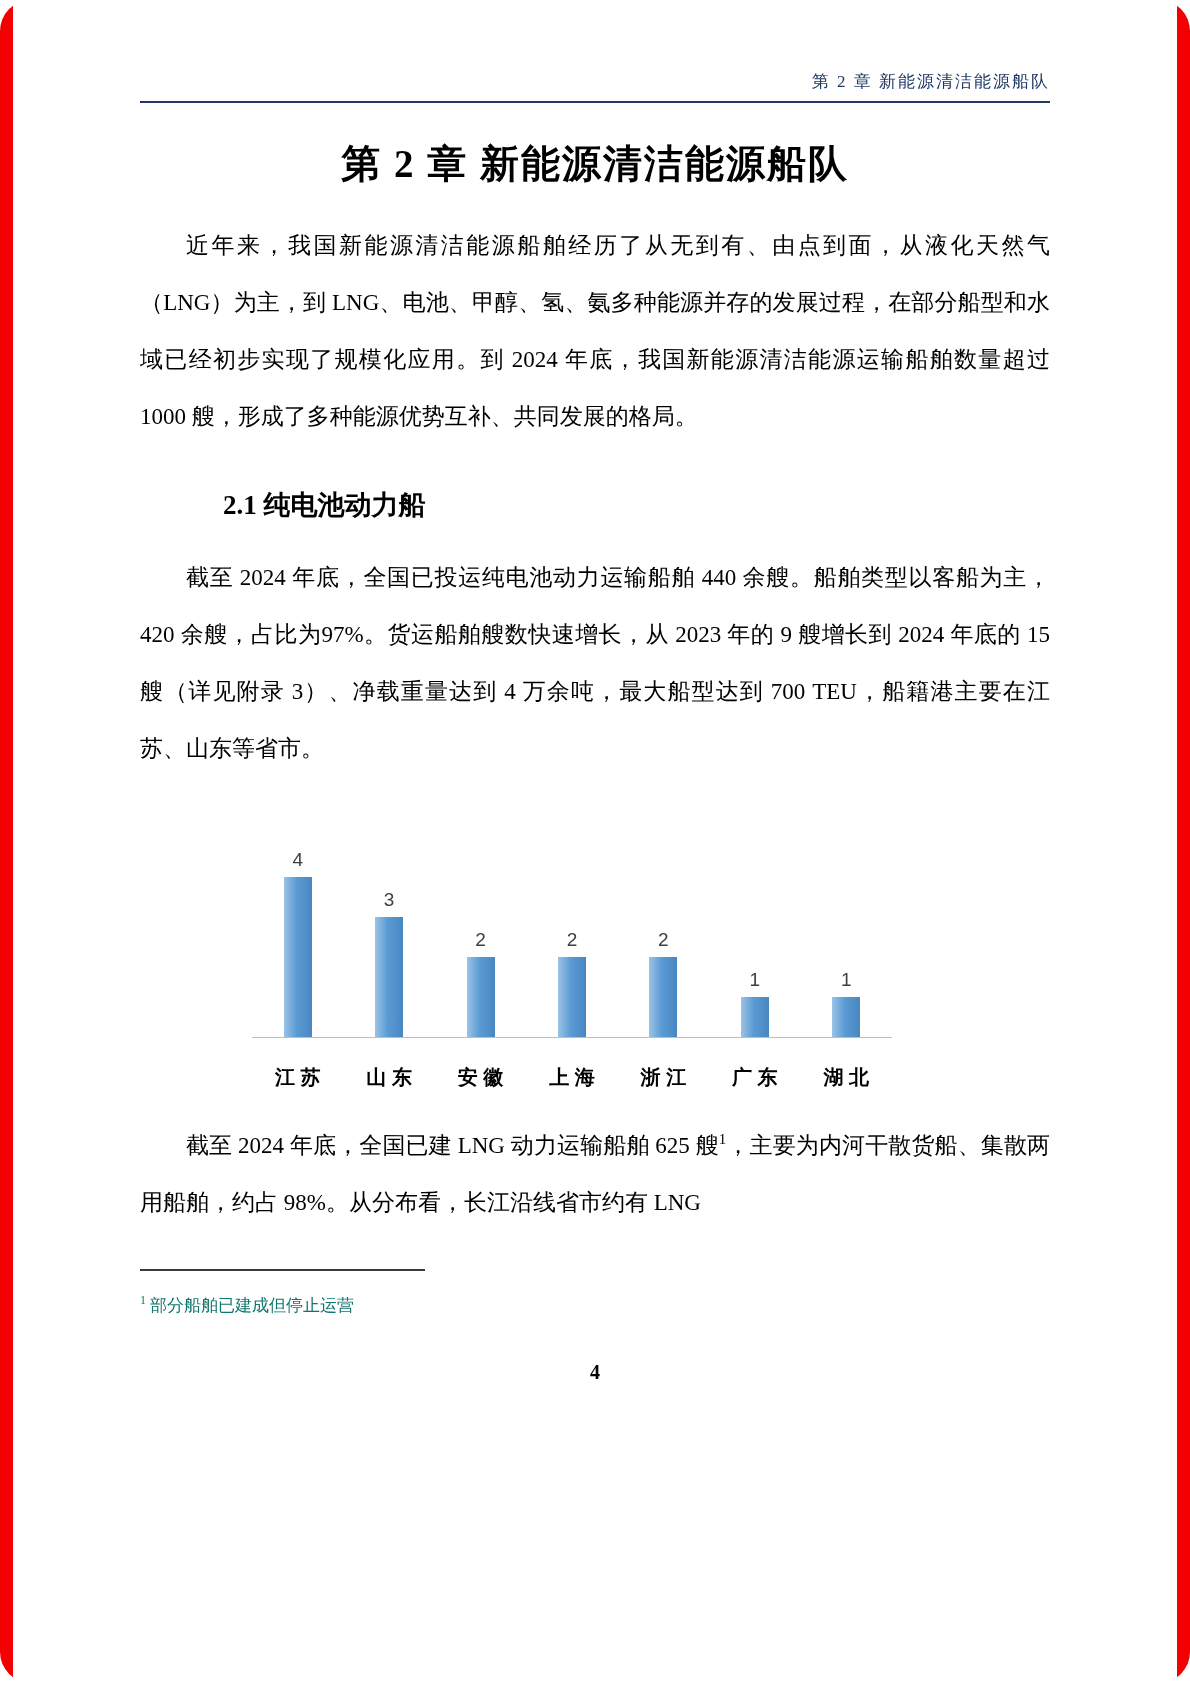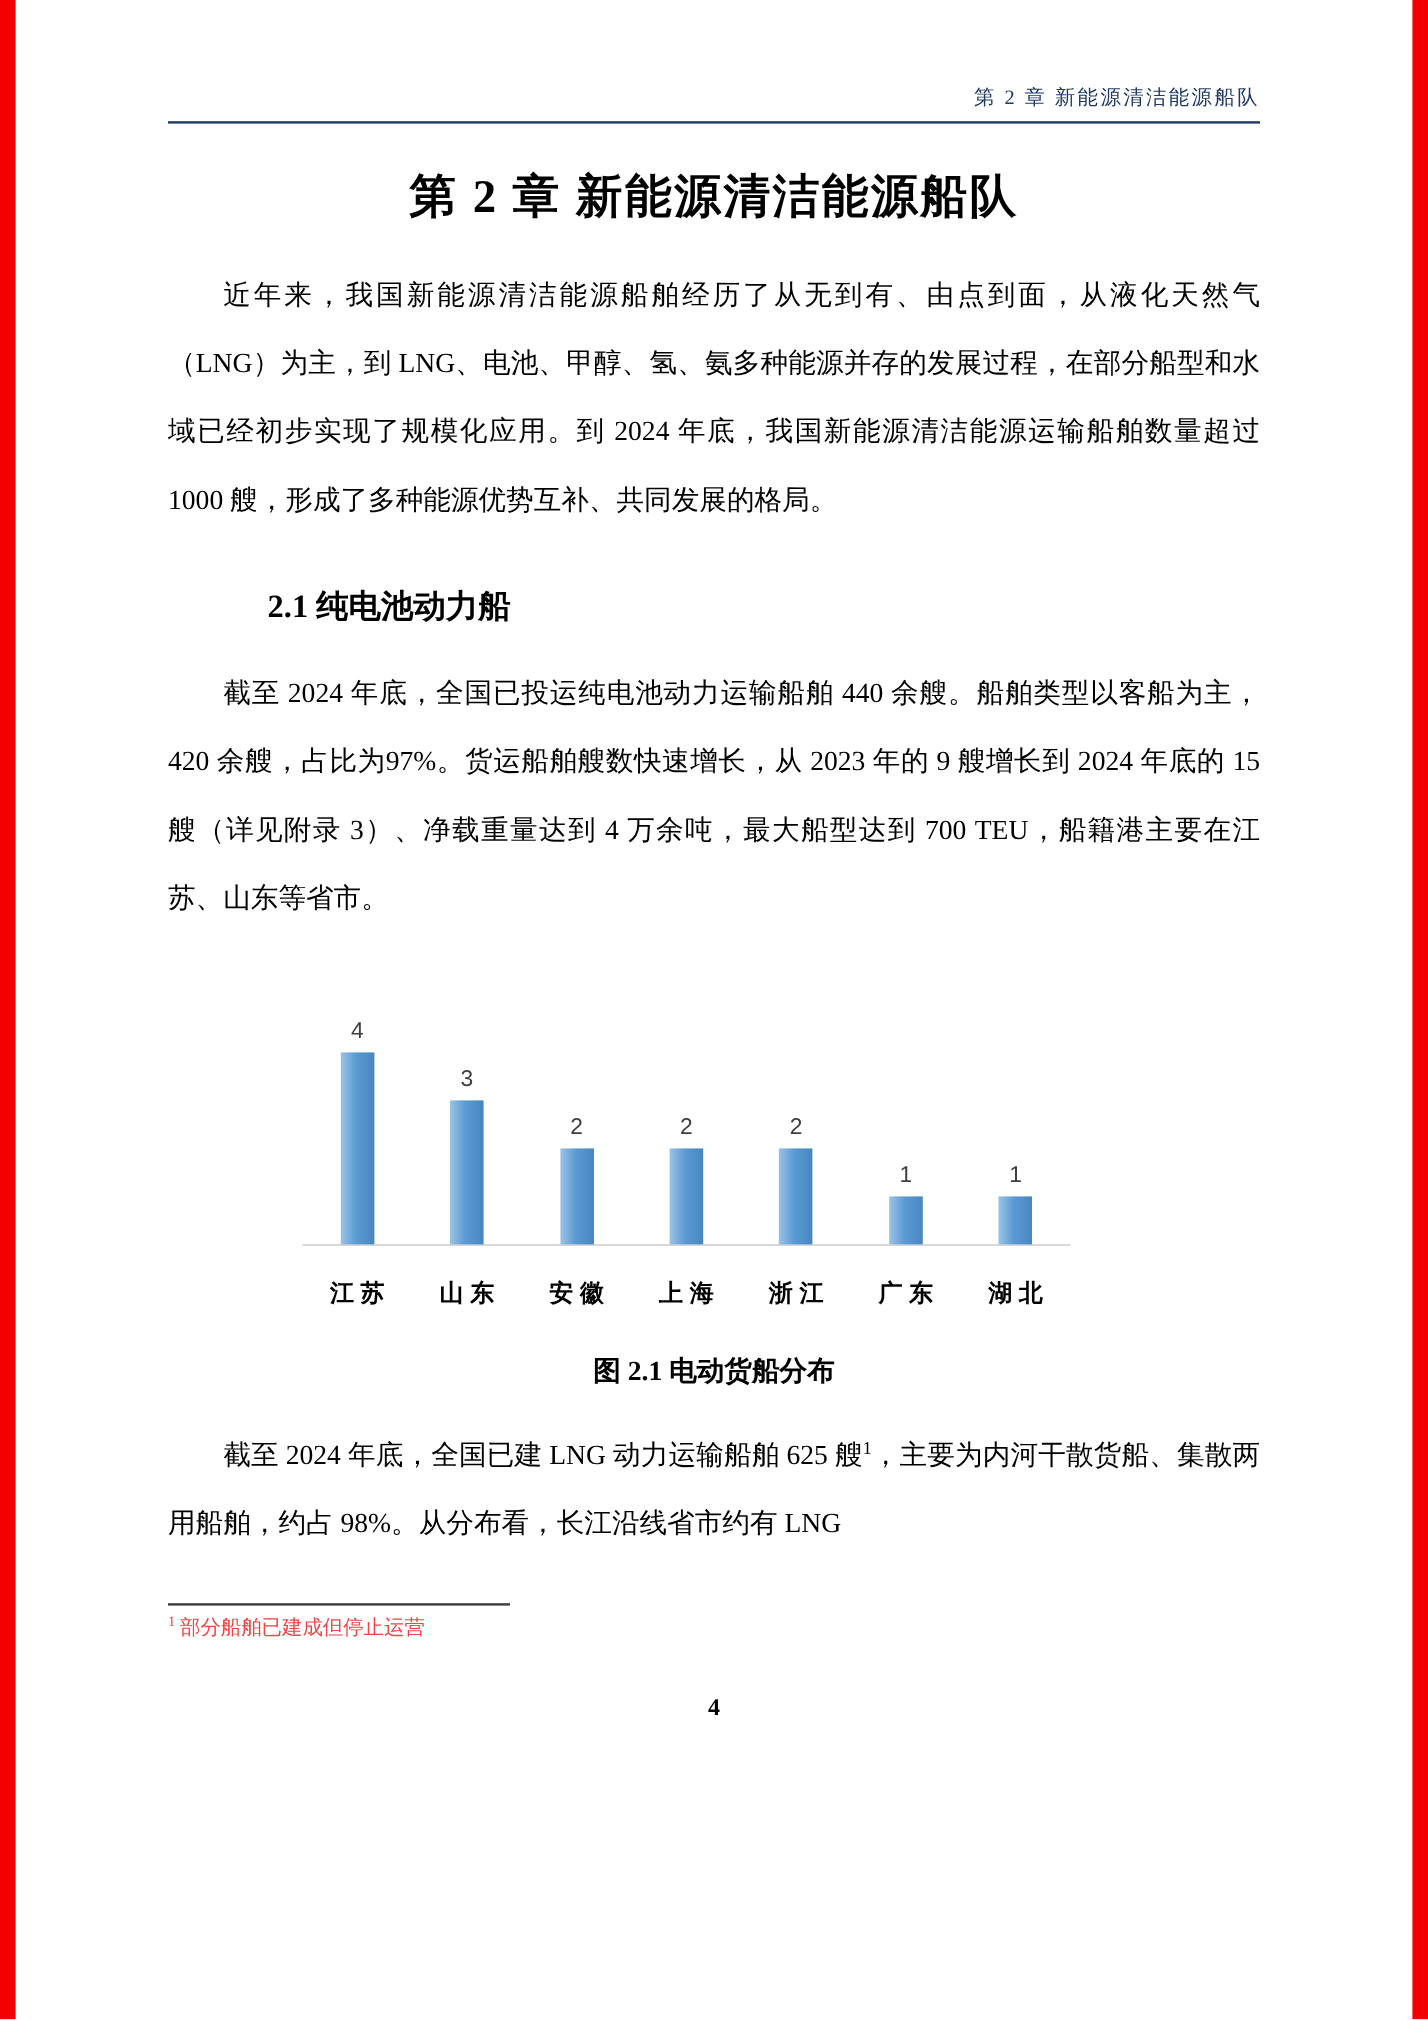--- a/index.html
+++ b/index.html
@@ -3,20 +3,21 @@
 <meta charset="utf-8">
 <style>
   html,body { margin:0; padding:0; background:#ffffff; }
   .page {
     position:relative;
     width:1190px; height:1683px;
     background:#ffffff;
     overflow:hidden;
     font-family:"Liberation Serif", serif;
     color:#000;
+    border-radius:31px;
   }
   .side-strip { position:absolute; top:0; width:13px; height:1683px; background:#f30000; }
   .side-strip.left { left:0; }
   .side-strip.right { right:0; }
 
   .content { padding:0 140px; }
 
   .header-row {
     padding-top:70px; padding-bottom:8px;
     text-align:right;
@@ -72,21 +73,21 @@
   }
 
   .chart-caption {
     margin-top:36px;
     text-align:center;
     font-weight:bold;
     font-size:23px;
   }
 
   .fn-sep { margin-top:38px; width:285px; border-top:2px solid #3b3b3b; }
-  .footnote { margin-top:6px; font-size:17px; color:#ef4444; }
+  .footnote { margin-top:22px; font-size:17px; color:#0f766e; }
   .footnote .fn-marker { font-size:12px; vertical-align:super; margin-right:4px; }
 
   .ref-sup { font-size:15px; vertical-align:super; line-height:0; }
 
   .pageno {
     margin-top:44px;
     text-align:center;
     font-size:20px; font-weight:bold;
   }
 </style>
@@ -146,21 +147,20 @@
           <div class="x-label">江 苏</div>
           <div class="x-label">山 东</div>
           <div class="x-label">安 徽</div>
           <div class="x-label">上 海</div>
           <div class="x-label">浙 江</div>
           <div class="x-label">广 东</div>
           <div class="x-label">湖 北</div>
         </div>
     </div>
 
-    <div class="chart-caption">图 2.1  电动货船分布</div>
 
 
     <p class="para"><span>截至 2024 年底，全国已建 LNG 动力运输船舶 625 艘</span><span class="ref-sup">1</span><span>，主要为内河干散货船、集散两用船舶，约占 98%。从分布看，长江沿线省市约有 LNG</span></p>
 
     <div class="fn-sep"></div>
     <div class="footnote">
       <span class="fn-marker">1</span><span>部分船舶已建成但停止运营</span>
     </div>
 
     <div class="pageno">4</div>

